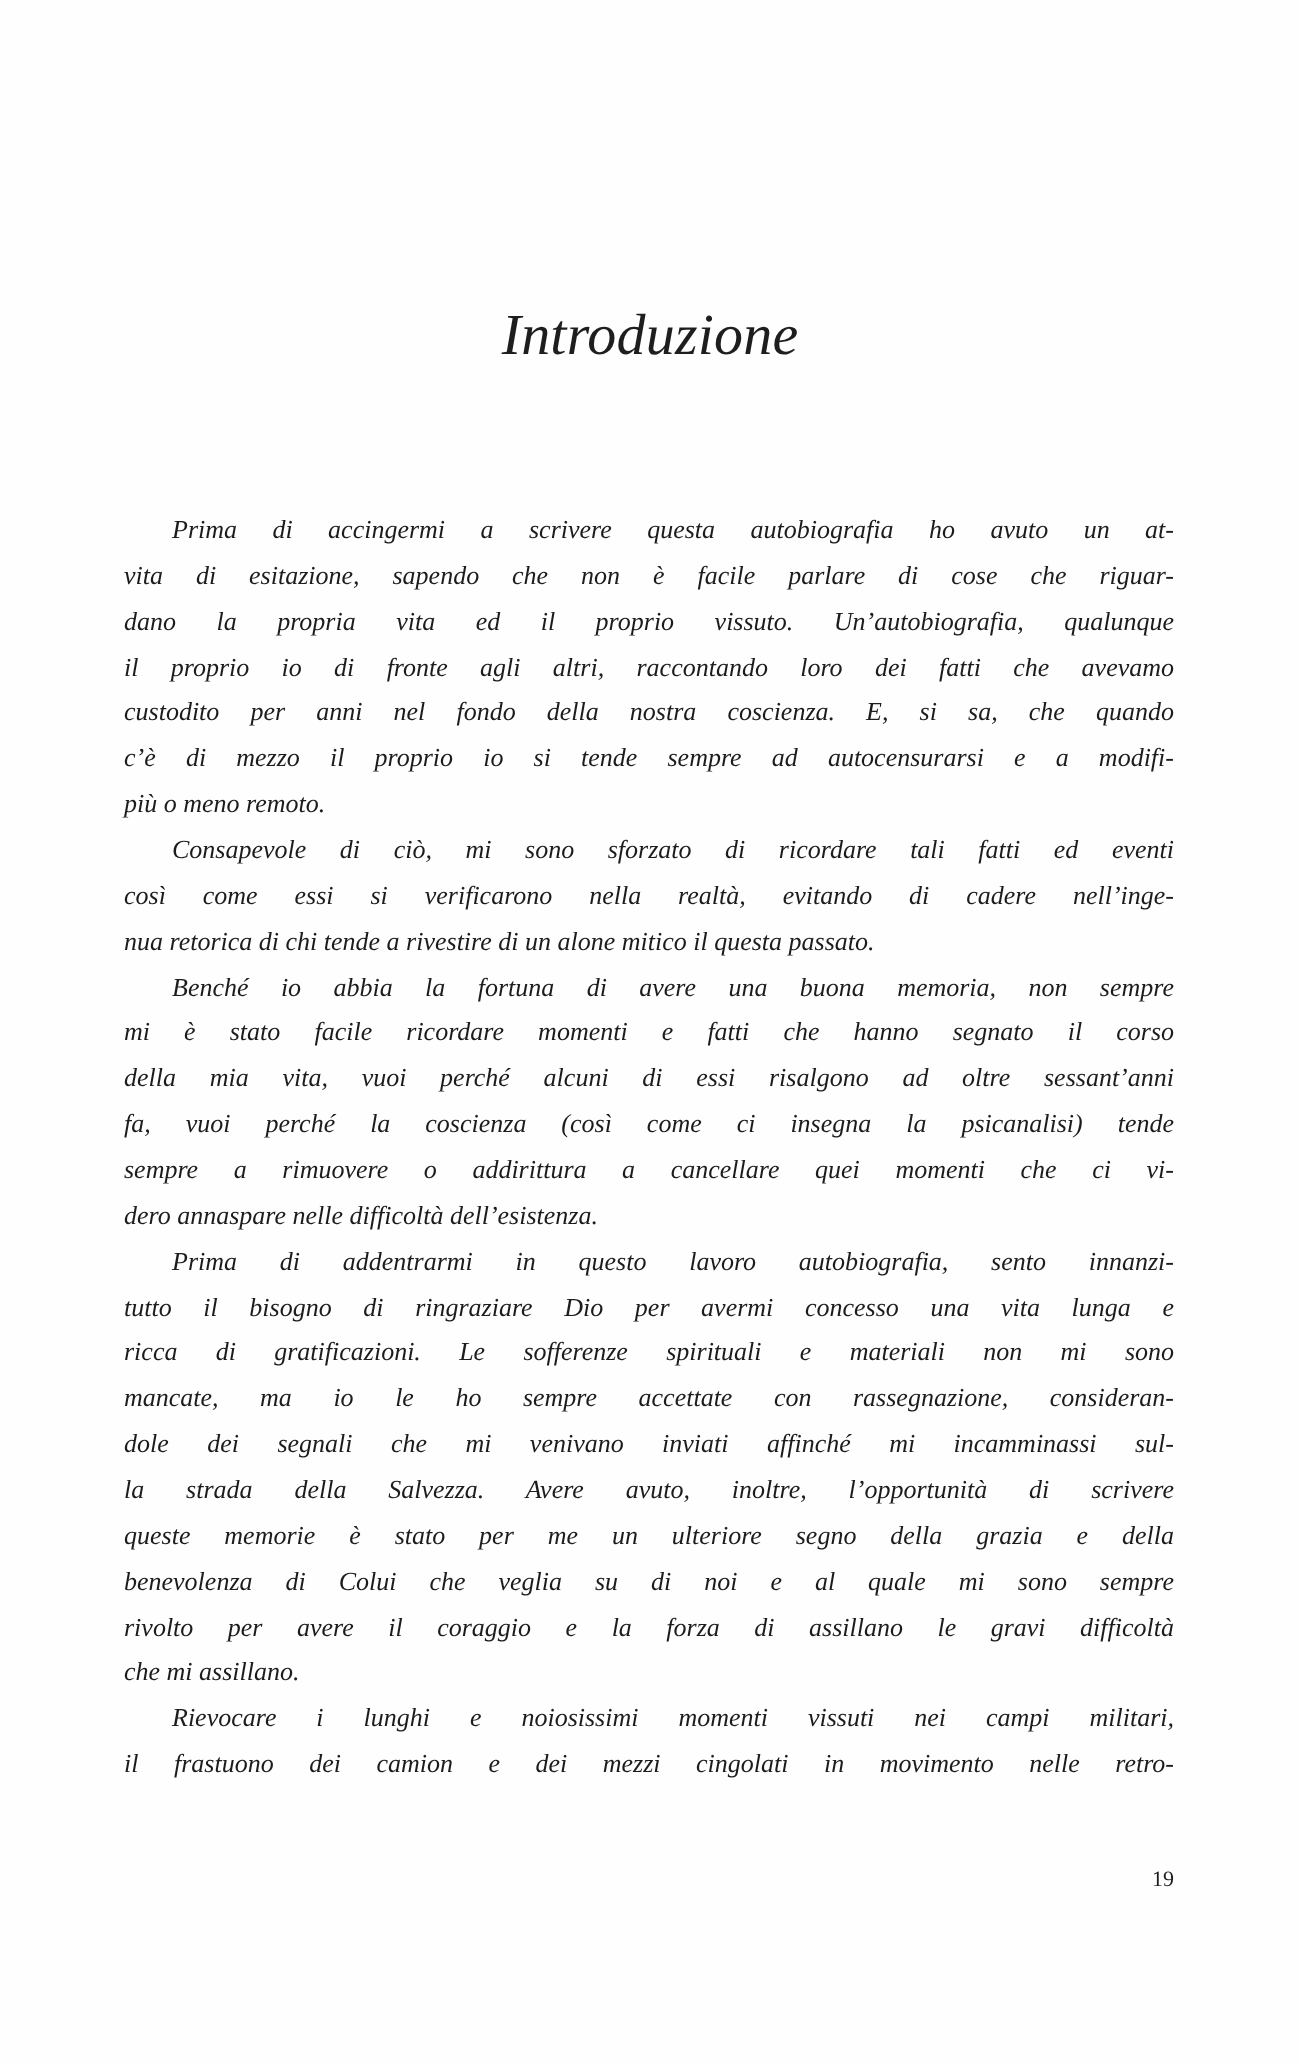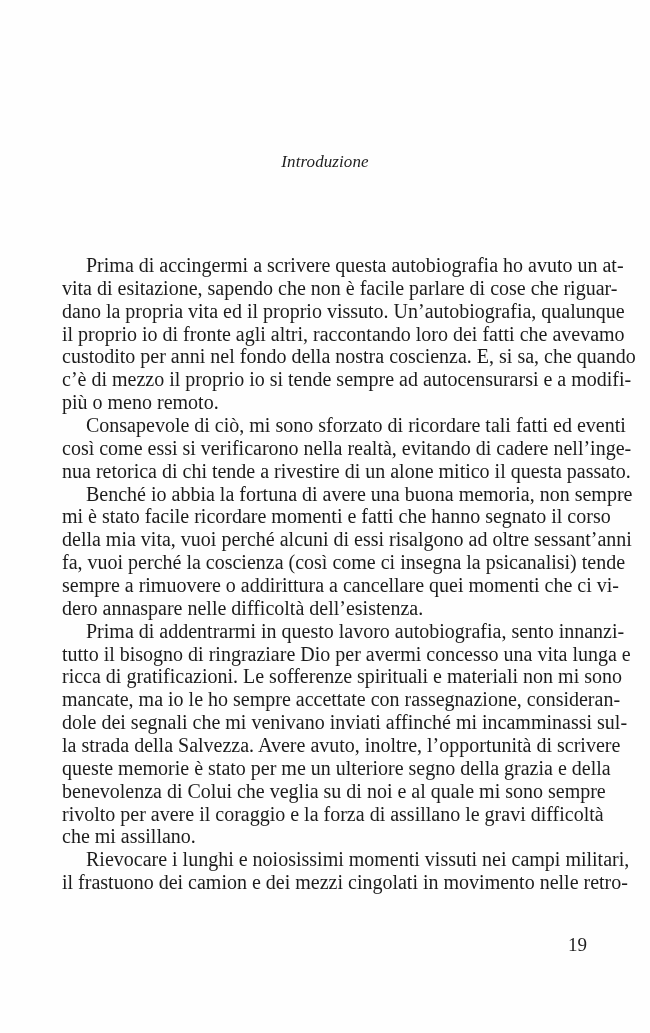--- a/index.html
+++ b/index.html
@@ -2,40 +2,40 @@
 <html><head>
   <meta charset="utf-8">
   <style>
     html, body { margin: 0; padding: 0; background: #ffffff; }
     body { width: 650px; height: 1033px; position: relative; overflow: hidden; }
     .page { position: absolute; left: 0; top: 0; width: 650px; height: 1033px; background: #fefefe; }
     .title {
       position: absolute; left: 0; width: 650px; top: 152px;
       text-align: center;
       font-family: "Liberation Serif", "DejaVu Serif", serif;
-      font-style: italic; font-size: 17px; color: #1e1e1e;
+      font-style: italic; font-size: 29px; color: #1e1e1e;
       letter-spacing: 0.1px;
     }
     .body {
       position: absolute; left: 62px; top: 254px; width: 525px;
       font-family: "Liberation Serif", "DejaVu Serif", serif;
-      font-size: 20px; color: #1c1c1c;
+      font-size: 13px; color: #1c1c1c; font-style: italic;
     }
     .line {
       height: 22.86px; line-height: 22.86px;
       white-space: nowrap; overflow: visible;
       text-align: justify; text-align-last: justify;
     }
     .line.indent { padding-left: 24px; }
     .line.last { text-align-last: left; }
     .pagenum {
       position: absolute; left: 560px; top: 934px; width: 27px;
       text-align: right;
       font-family: "Liberation Serif", "DejaVu Serif", serif;
-      font-size: 19px; color: #1e1e1e;
+      font-size: 11px; color: #1e1e1e;
     }
   </style>
 </head>
 <body>
 
 <div class="page">
   <div class="title">Introduzione</div>
   <div class="body" id="body">
       <div class="line indent">Prima di accingermi a scrivere questa autobiografia ho avuto un at-</div>
       <div class="line">vita di esitazione, sapendo che non è facile parlare di cose che riguar-</div>

